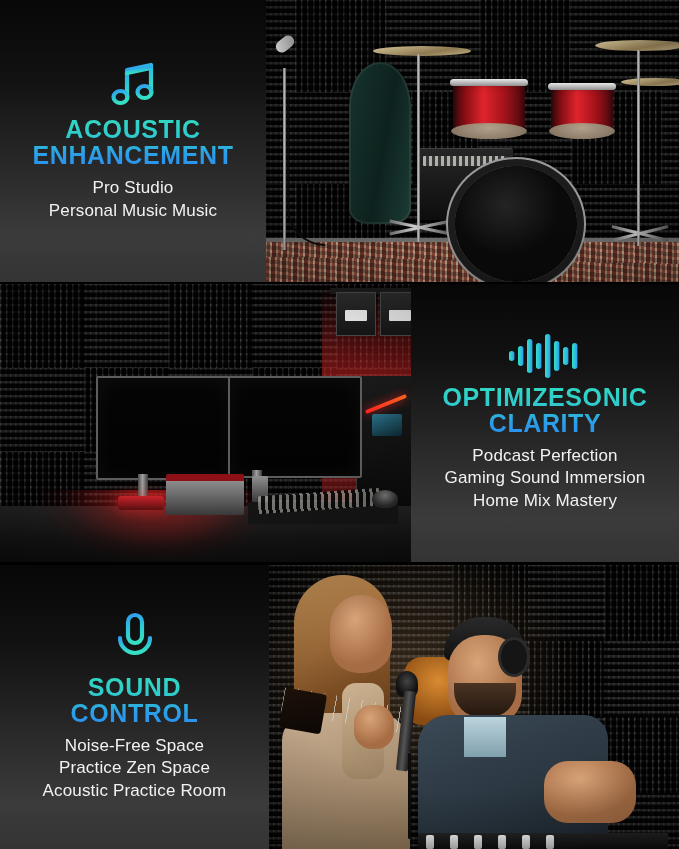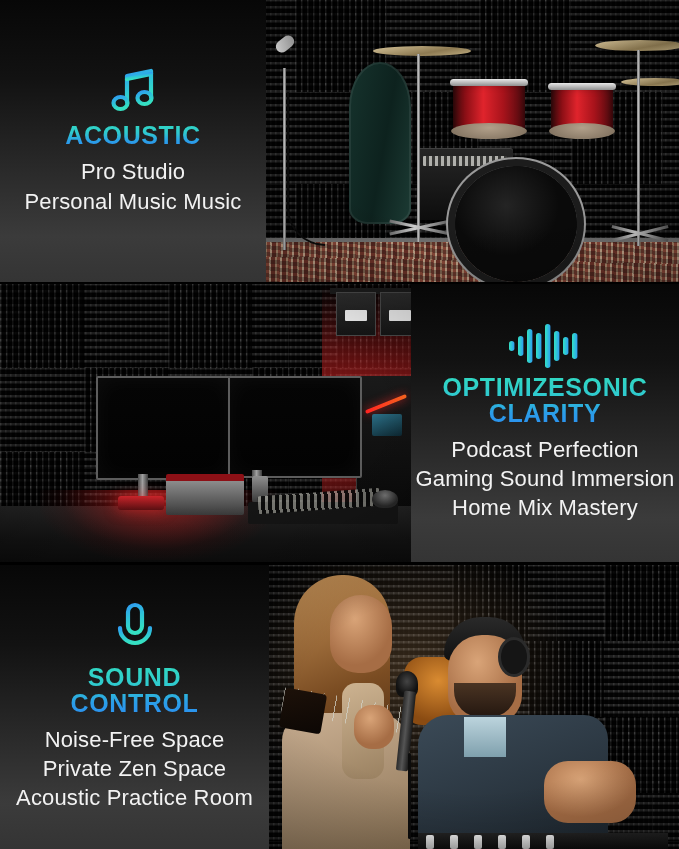--- a/index.html
+++ b/index.html
@@ -222,21 +222,21 @@
 
   #panel-acoustic .heading { font-size: 25px; }
   #panel-clarity  .heading { font-size: 25px; }
   #panel-control  .heading { font-size: 25px; }
 
   .bullets {
     margin: 9px 0 0 0;
     padding: 0;
     list-style: none;
     color: #f2f2f2;
-    font-size: 22px;
+    font-size: 17px;
     line-height: 1.32;
     font-weight: 400;
     letter-spacing: 0.15px;
   }
   .bullets li { margin: 0; white-space: nowrap; }
 
   
   .seam {
     position: absolute;
     left: 0;
@@ -315,20 +315,21 @@
           <g fill="none" stroke="url(#gradNote)" stroke-width="4.2" stroke-linecap="round" stroke-linejoin="round">
             <path d="M20 36 V10 L44 5 V31"></path>
             <path d="M20 13 L44 8"></path>
             <ellipse cx="13.5" cy="37" rx="7" ry="6"></ellipse>
             <ellipse cx="37.5" cy="32" rx="7" ry="6"></ellipse>
           </g>
         </svg>
       </span>
       <h2 class="heading">
         <span class="l1">ACOUSTIC</span>
+        <span class="l2">ENHANCEMENT</span>
       </h2>
       <ul class="bullets">
         <li>Pro Studio</li>
         <li>Personal Music Music</li>
       </ul>
     </div>
   </div>
 
   <div class="row" id="row-2">
 
@@ -469,21 +470,21 @@
             <path d="M14 51 H34"></path>
           </g>
         </svg>
       </span>
       <h2 class="heading">
         <span class="l1">SOUND</span>
         <span class="l2">CONTROL</span>
       </h2>
       <ul class="bullets">
         <li>Noise-Free Space</li>
-        <li>Private Zen Space</li>
+        <li>Practice Zen Space</li>
         <li>Acoustic Practice Room</li>
       </ul>
     </div>
   </div>
 
   <div class="seam" id="seam-1"></div>
   <div class="seam" id="seam-2"></div>
 
 </div>
 

